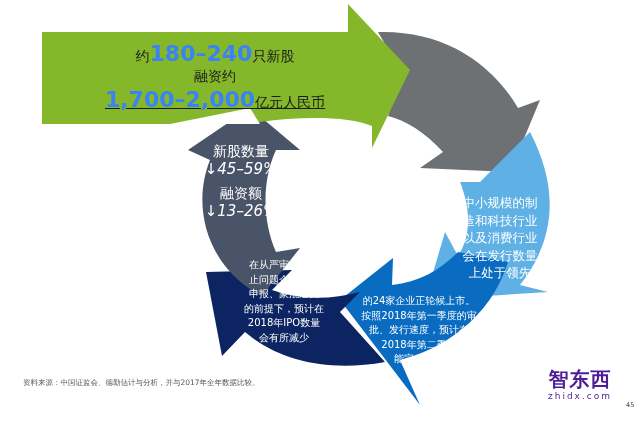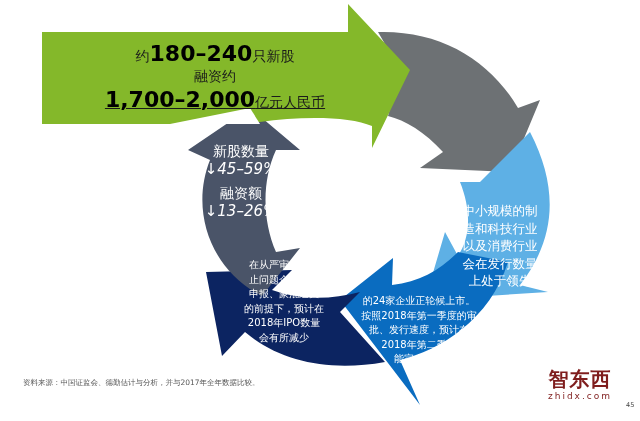--- a/index.html
+++ b/index.html
@@ -1,34 +1,34 @@
 <!DOCTYPE html>
 <html><head>
 <meta charset="utf-8">
 <style>
   html, body { margin: 0; padding: 0; background: #ffffff; }
   body { width: 640px; height: 421px; position: relative; overflow: hidden;
          font-family: "DejaVu Sans", "Liberation Sans", sans-serif; }
   svg.bg { position: absolute; left: 0; top: 0; }
   .txt { position: absolute; color: #ffffff; text-align: center; line-height: 1.25; }
   .green-txt { color: #1b1b1b; }
-  .big { font-family: "DejaVu Sans", sans-serif; font-weight: bold; color: #000000; margin-top: 10px; }
+  .big { font-family: "DejaVu Sans", sans-serif; font-weight: bold; color: #3b82f6; margin-top: 10px; }
   .line1 { left: 40px; top: 40px; width: 350px; font-size: 14px; }
   .line1 .big { font-size: 22px; }
   .line2 { left: 40px; top: 68px; width: 350px; font-size: 14px; }
   .line3 { left: 40px; top: 86px; width: 350px; font-size: 14px; text-decoration: underline; }
   .line3 .big { font-size: 22px; }
   .dark-block { left: 196px; top: 142px; width: 90px; font-size: 14px; line-height: 1.3; }
   .pct { font-style: italic; font-size: 15px; }
   .navy-block { left: 224px; top: 258px; width: 120px; font-size: 10px; line-height: 1.45; }
   .blue-block { left: 354px; top: 294px; width: 130px; font-size: 10px; line-height: 1.45; }
-  .sky-block { left: 458px; top: 194px; width: 84px; font-size: 12.5px; line-height: 1.4; margin-top: 8px; }
+  .sky-block { left: 458px; top: 194px; width: 84px; font-size: 12.5px; line-height: 1.4; }
   .footnote { position: absolute; left: 23px; top: 378px; font-size: 7.5px; color: #555555; }
   .pageno { position: absolute; left: 626px; top: 401px; font-size: 6.5px; color: #444444; }
-  .wm { position: absolute; left: 545px; top: 366px; width: 70px; text-align: center; color: #7f1d1d; }
+  .wm { position: absolute; left: 545px; top: 366px; width: 70px; text-align: center; color: #4c1d95; }
   .wm-cn { font-size: 20px; letter-spacing: 1px; font-weight: bold; }
   .wm-en { font-size: 9px; letter-spacing: 2px; margin-top: -2px; }
 </style>
 </head>
 <body>
 
 <svg class="bg" width="640" height="421" viewBox="0 0 640 421">
 
   <path d="M378,32 C440,30 490,60 518,108 L540,100 L510,172 L420,168 L443,152 C425,132 405,120 388,116 L400,70 Z" fill="#6d7174"></path>
 

